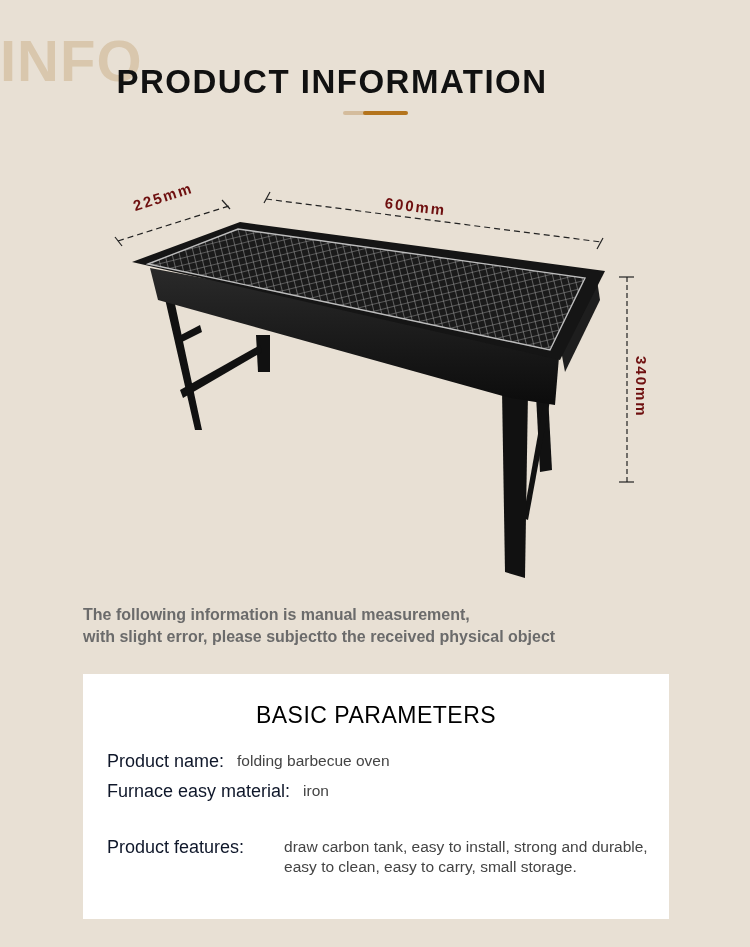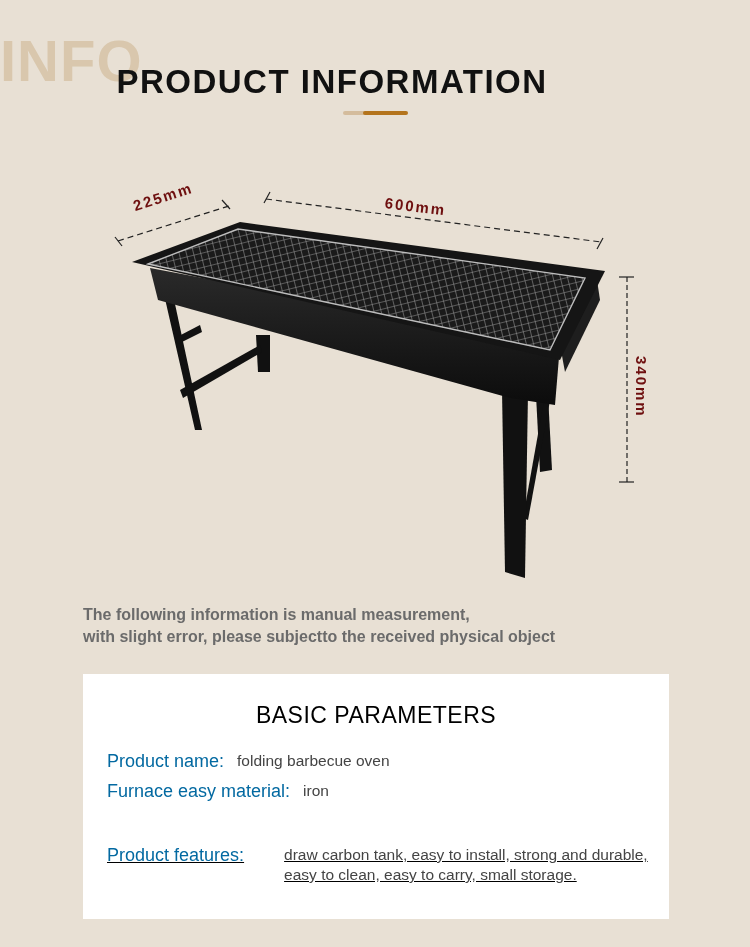--- a/index.html
+++ b/index.html
@@ -40,21 +40,21 @@
     background: #ffffff;
   }
   .card-title {
     position: absolute; left: 0; width: 586px; top: 28px;
     text-align: center; font-size: 23px; color: #000000; letter-spacing: 0.5px;
   }
   .param {
     position: absolute; left: 24px; right: 16px;
     display: flex; align-items: flex-start;
   }
-  .param .k { font-size: 18px; color: #0369a1; white-space: nowrap; line-height: 22px; }
+  .param .k { font-size: 18px; color: #0f172a; white-space: nowrap; line-height: 22px; }
   .param .v { font-size: 15.5px; color: #444; margin-left: 13px; line-height: 20px; padding-top: 1px; }
   .param.features .v { width: 390px; margin-left: 40px; }
 </style>
 </head>
 <body>
 
 <div class="header">
   <div class="bg-word">INFO</div>
   <div class="title">PRODUCT INFORMATION</div>
   <div class="accent light"></div>
@@ -125,17 +125,17 @@
   <div class="card-title">BASIC PARAMETERS</div>
 
   <div class="param" style="top:76px;">
     <span class="k">Product name:</span>
     <span class="v">folding barbecue oven</span>
   </div>
   <div class="param" style="top:106px;">
     <span class="k">Furnace easy material:</span>
     <span class="v">iron</span>
   </div>
-  <div class="param features" style="top:170px;text-decoration:underline;">
+  <div class="param features" style="top:162px;">
     <span class="k">Product features:</span>
     <span class="v">draw carbon tank, easy to install, strong and durable, easy to clean, easy to carry, small storage.</span>
   </div>
 </div>
 
 </body></html>

